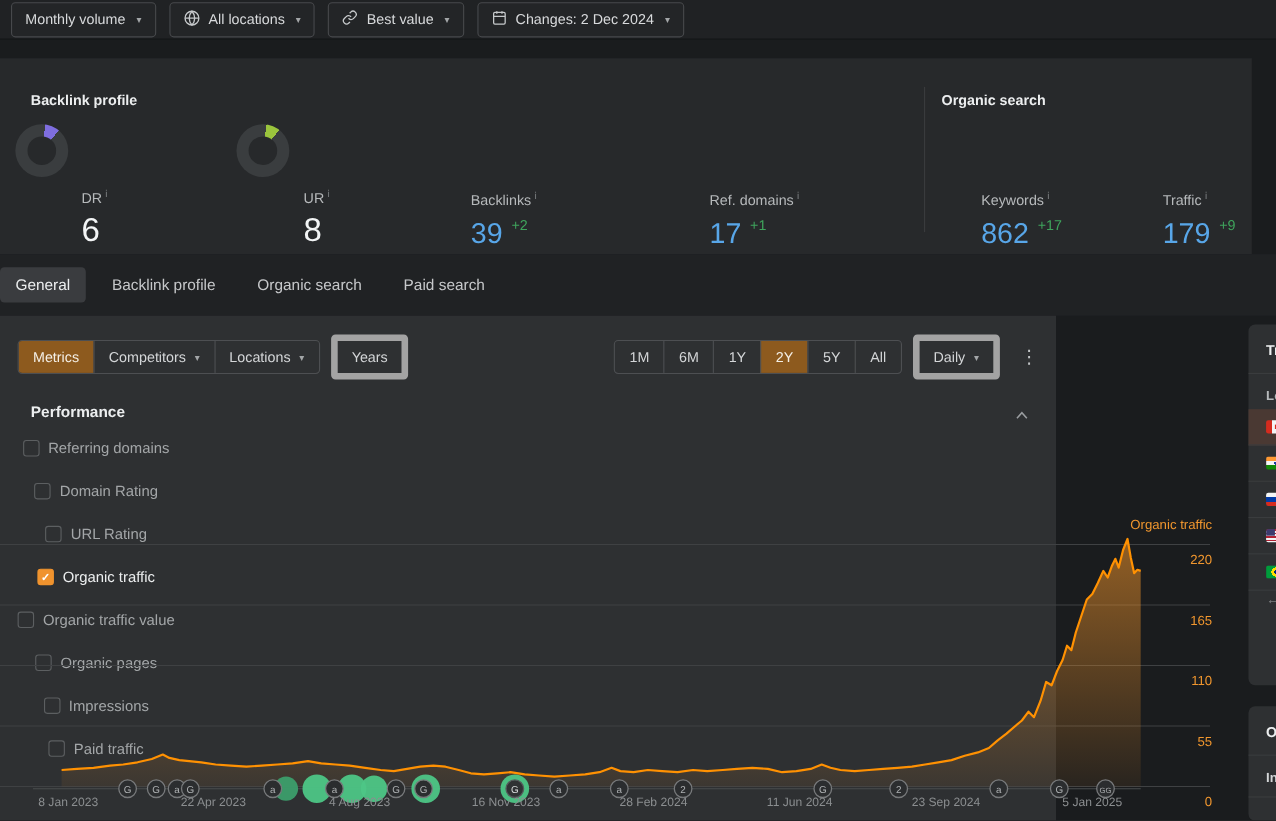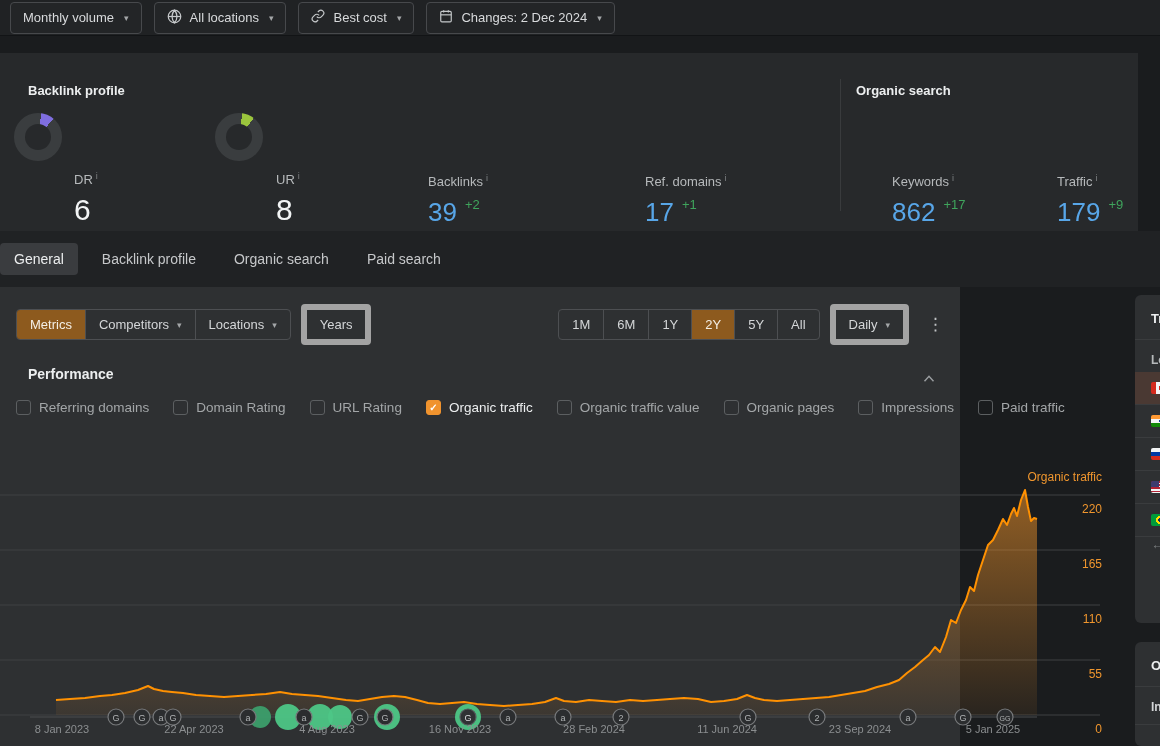--- a/index.html
+++ b/index.html
@@ -47,21 +47,21 @@
   .gbtn:first-child { border-left:none; }
   .gbtn.sel { background:#8d5a1e; color:#f4efe6; }
   .solo { border:6px solid #a3a3a3; border-radius:4px; margin-left:10px; }
   .solo .gbtn { border-left:none; }
   .spacer { flex:1; }
   .kebab { font-size:17px; color:#c0c3c5; margin-left:18px; letter-spacing:0; cursor:pointer; line-height:1; }
 
   .perf-head { position:absolute; left:16px; top:79px; font-size:14px; font-weight:bold; color:#eceeef;padding-left:12px; }
   .collapse { position:absolute; right:24px; top:82px; cursor:pointer; }
   .checks { position:absolute; left:16px; display:flex; gap:24px; align-items:center; }
-  #checks-row-1 { top:113px; }
+  #checks-row-1 { top:113px;flex-direction:column; }
   #checks-row-2 { top:144px; }
   .check-item { display:flex; align-items:center; gap:8px; font-size:13.5px; color:#a3a6a8; cursor:pointer; white-space:nowrap; }
   .check-item.on { color:#eceeef; }
   .box { width:15px; height:15px; border:1px solid #5c5f61; border-radius:3px; display:flex; align-items:center; justify-content:center; font-size:10px; color:transparent; }
   .check-item.on .box { background:#f0932e; border-color:#f0932e; color:#fff; font-weight:bold; }
 
   #chart-svg { position:absolute; left:0; top:178px; }
 
   
   .side1 { position:absolute; left:1135px; top:295px; width:200px; height:328px; background:#2e3032; border-radius:6px; }
@@ -99,21 +99,21 @@
           <path d="M12 2a15.3 15.3 0 0 1 4 10 15.3 15.3 0 0 1-4 10 15.3 15.3 0 0 1-4-10 15.3 15.3 0 0 1 4-10z"></path>
         </svg></span>
     <span>All locations</span>
     <span class="caret">▾</span>
   </div>
   <div class="tbtn">
     <span><svg width="14" height="14" viewBox="0 0 24 24" fill="none" stroke-width="2">
           <path d="M10 13a5 5 0 0 0 7.54.54l3-3a5 5 0 0 0-7.07-7.07l-1.72 1.71"></path>
           <path d="M14 11a5 5 0 0 0-7.54-.54l-3 3a5 5 0 0 0 7.07 7.07l1.71-1.71"></path>
         </svg></span>
-    <span>Best cost</span>
+    <span>Best value</span>
     <span class="caret">▾</span>
   </div>
   <div class="tbtn">
     <span><svg width="14" height="14" viewBox="0 0 24 24" fill="none" stroke-width="2">
           <rect x="3" y="4" width="18" height="18" rx="2"></rect>
           <line x1="16" y1="2" x2="16" y2="6"></line>
           <line x1="8" y1="2" x2="8" y2="6"></line>
           <line x1="3" y1="10" x2="21" y2="10"></line>
         </svg></span>
     <span>Changes: 2 Dec 2024</span>

